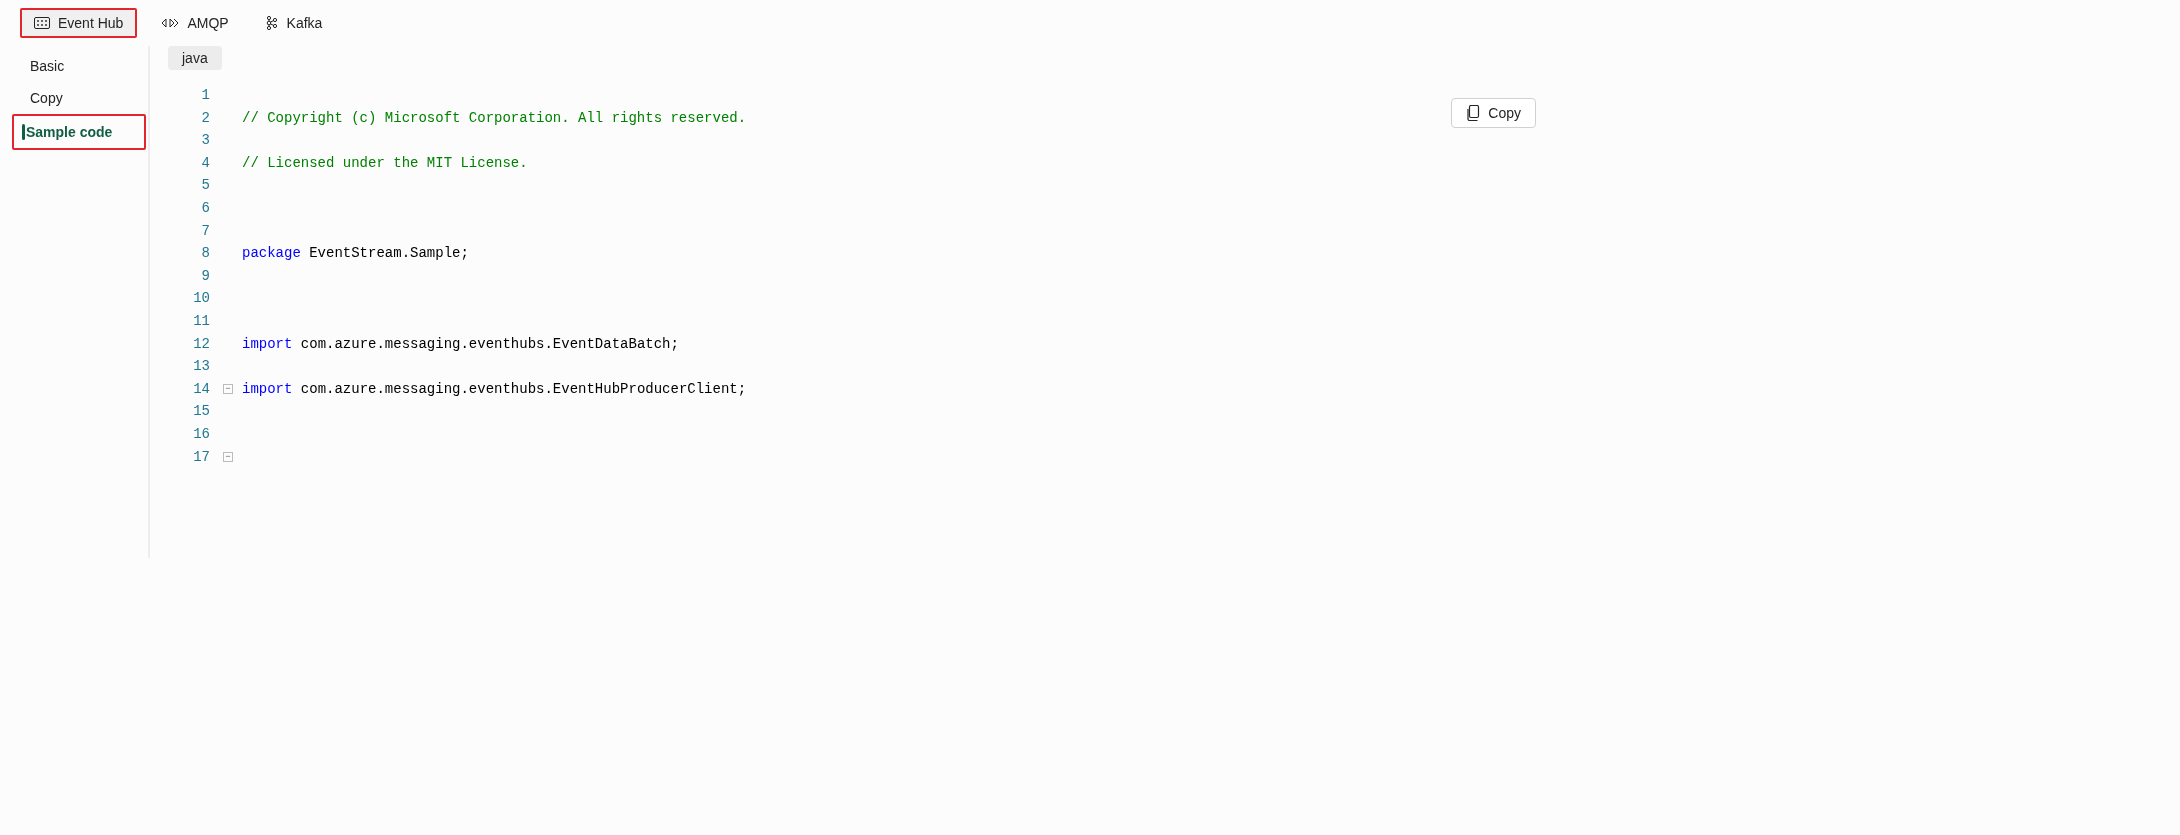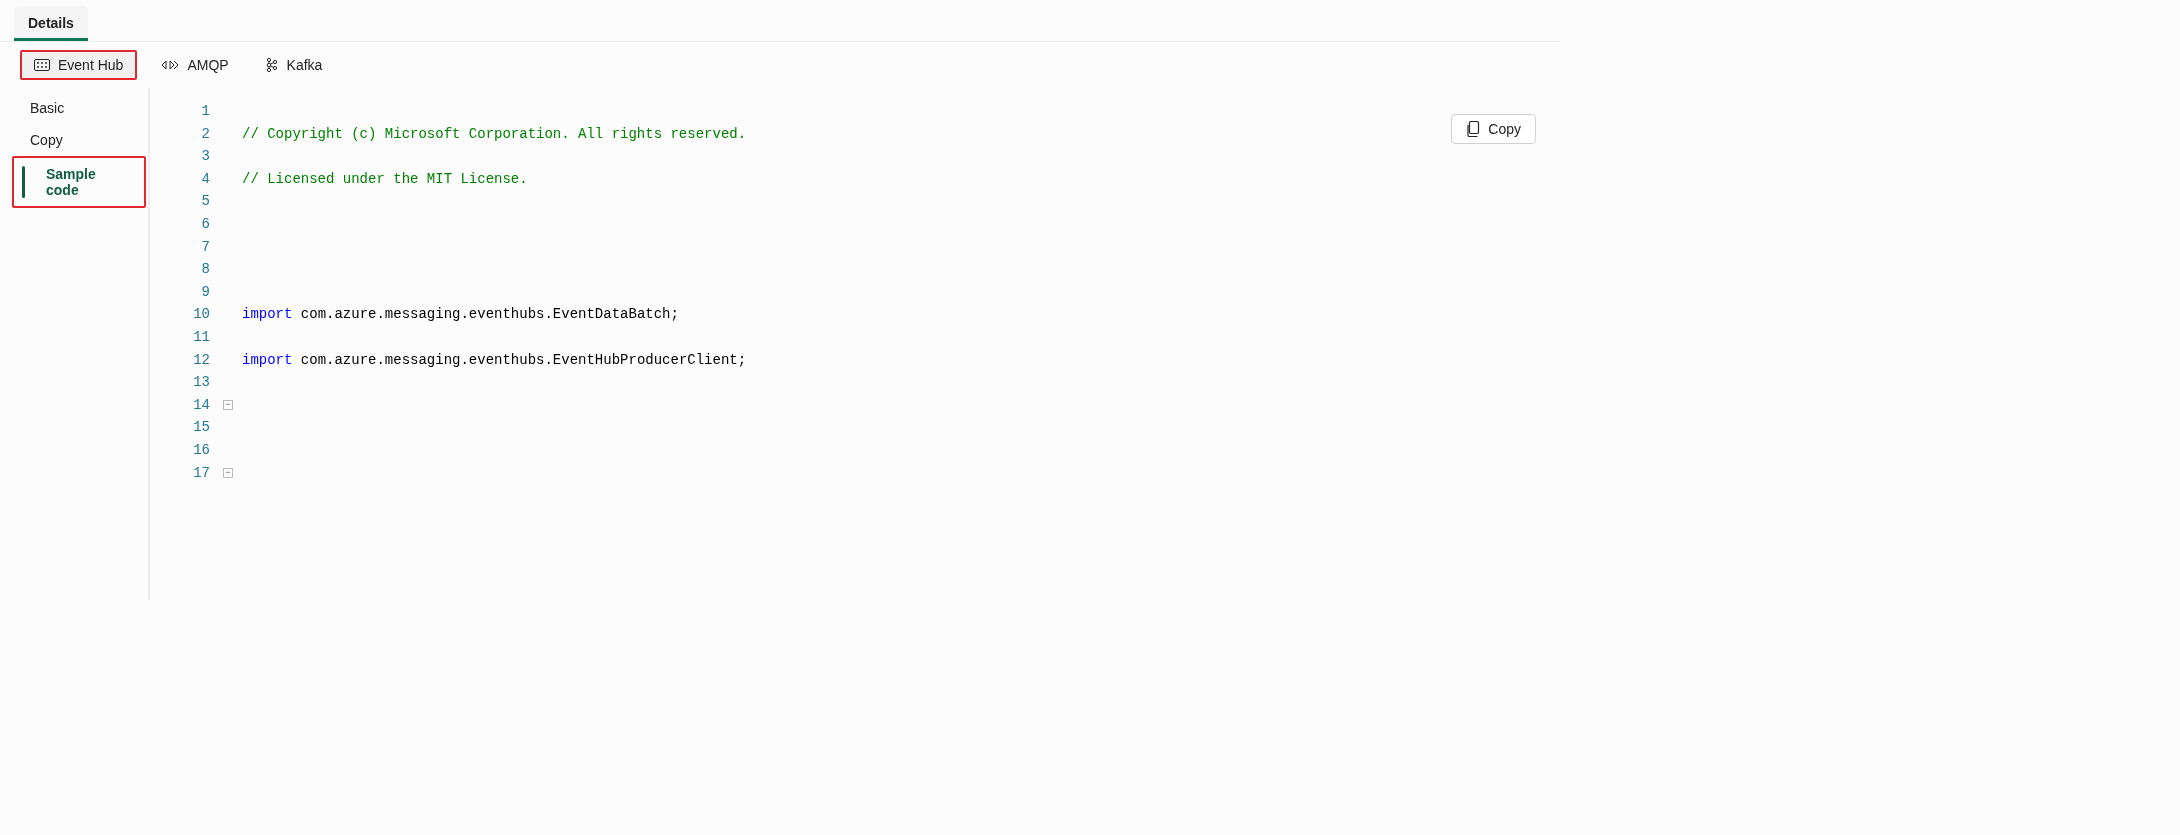--- a/index.html
+++ b/index.html
@@ -92,21 +92,21 @@
     width: 3px;
     background: #115e45;
     border-radius: 2px;
   }
   .sidebar-highlight {
     border: 2.5px solid #e3262e;
     border-radius: 2px;
     margin: 0 2px 0 12px;
   }
   .sidebar-highlight .sidebar-item {
-    padding-left: 32px;
+    padding-left: 12px;
   }
   .sidebar-highlight .sidebar-item.active::before {
     left: 8px;
   }
   
   .main {
     flex: 1;
     padding: 0 10px 0 10px;
     display: flex;
     flex-direction: column;
@@ -191,23 +191,20 @@
     color: #242424;
     cursor: pointer;
   }
   .copy-btn svg { display: block; }
 </style>
 </head>
 <body>
 
 <div class="page">
 
-  <div class="tab-strip">
-    <div class="tab">Details</div>
-  </div>
 
   <div class="protocol-row">
     <span class="highlight-box">
       <span class="protocol-btn selected">
         <span>
           <svg width="16" height="12" viewBox="0 0 16 12">
             <rect x="0.5" y="0.5" width="15" height="11" rx="1.5" fill="none" stroke="#242424" stroke-width="1"></rect>
             <circle cx="4" cy="4" r="0.9" fill="#242424"></circle>
               <circle cx="8" cy="4" r="0.9" fill="#242424"></circle>
               <circle cx="12" cy="4" r="0.9" fill="#242424"></circle>
@@ -253,20 +250,23 @@
 
     <div class="sidebar">
       <div class="sidebar-item">Basic</div>
       <div class="sidebar-item">Copy</div>
       <div class="sidebar-highlight">
         <div class="sidebar-item active">Sample code</div>
       </div>
     </div>
 
     <div class="main">
+      <div class="lang-pill-row">
+        <span class="lang-pill">java</span>
+      </div>
 
       <div class="editor-wrap">
 
         <button class="copy-btn">
           <span>
             <svg width="14" height="16" viewBox="0 0 14 16">
               <rect x="3.5" y="0.5" width="9" height="12" rx="1.5" fill="none" stroke="#242424" stroke-width="1.2"></rect>
               <path d="M2 4 v10 a1.5 1.5 0 0 0 1.5 1.5 h8" fill="none" stroke="#242424" stroke-width="1.2"></path>
             </svg>
           </span>
@@ -312,20 +312,21 @@
             <div><span class="fold-mark">−</span></div>
             <div></div>
               <div></div>
             <div><span class="fold-mark">−</span></div>
           </div>
 
           <div class="code">
 <div class="code-line"><span class="c-comment">// Copyright (c) Microsoft Corporation. All rights reserved.</span></div>
 <div class="code-line"><span class="c-comment">// Licensed under the MIT License.</span></div>
 <div class="code-line"></div>
+<div class="code-line"><span class="c-keyword">package</span><span class="c-plain"> EventStream.Sample;</span></div>
 <div class="code-line"></div>
 <div class="code-line"><span class="c-keyword">import</span><span class="c-plain"> com.azure.messaging.eventhubs.EventDataBatch;</span></div>
 <div class="code-line"><span class="c-keyword">import</span><span class="c-plain"> com.azure.messaging.eventhubs.EventHubProducerClient;</span></div>
 <div class="code-line"></div>
 
 
 
 
 
 

